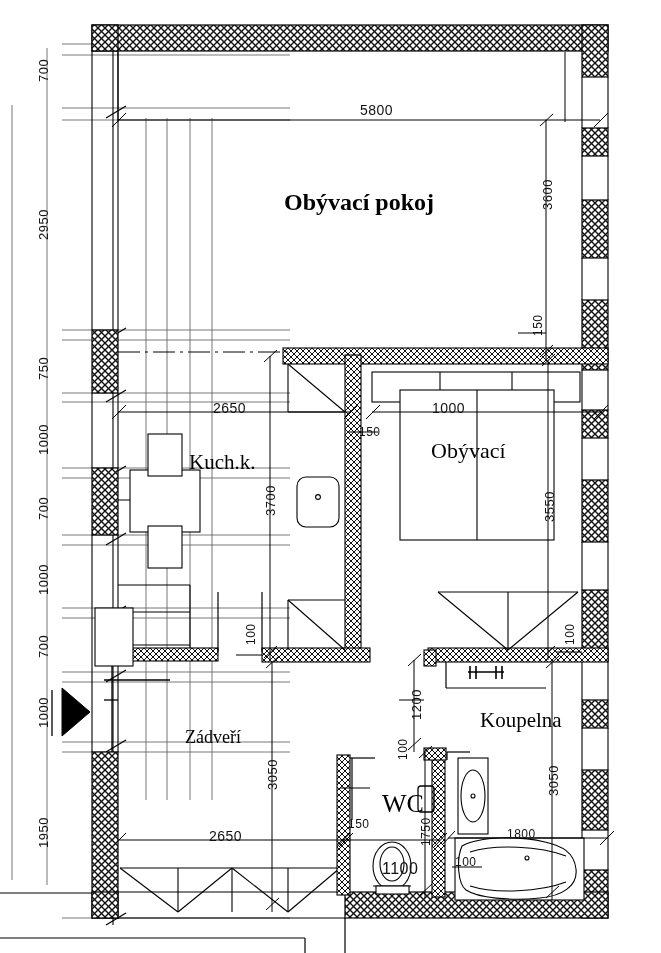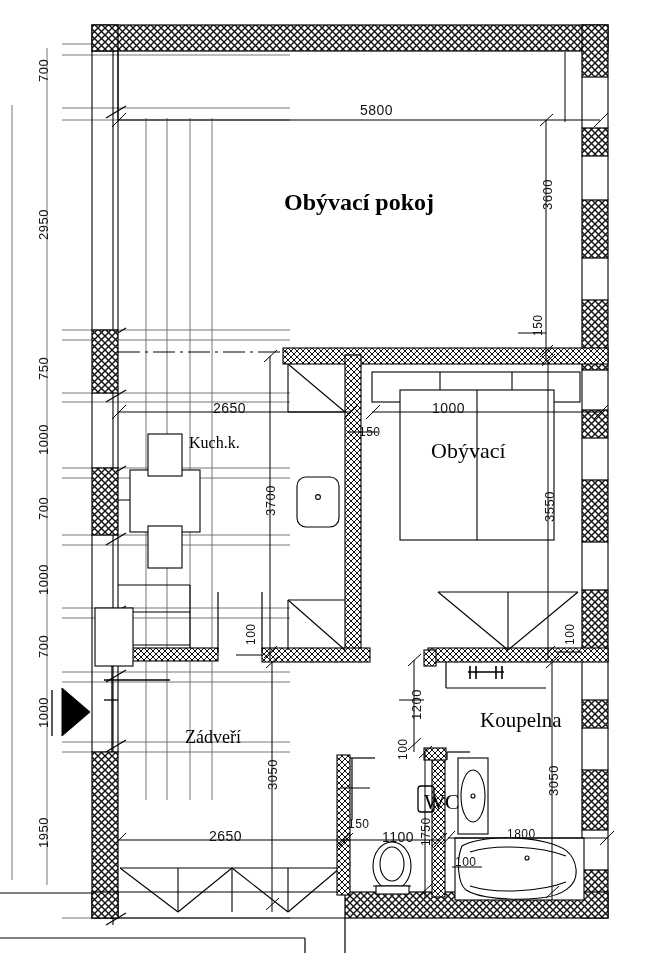--- a/index.html
+++ b/index.html
@@ -386,45 +386,45 @@
   </g>
 
   <g stroke="#000" stroke-width="1.2" fill="none">
     <line x1="345" y1="918" x2="345" y2="953"></line>
     <line x1="0" y1="893" x2="92" y2="893"></line>
   </g>
 </svg>
 
 <div class="room-label" style="left:284px;top:189px;font-size:24px;font-weight:bold;">Obývací pokoj</div>
 
-<div class="room-label" style="left:189px;top:434px;font-size:16px;">Kuch.k.</div>
+<div class="room-label" style="left:189px;top:450px;font-size:21px;">Kuch.k.</div>
 
 <div class="room-label" style="left:431px;top:438px;font-size:22px;">Obývací</div>
 
 <div class="room-label" style="left:185px;top:727px;font-size:18px;">Zádveří</div>
 
-<div class="room-label" style="left:382px;top:789px;font-size:22px;margin-left:42px;">WC</div>
+<div class="room-label" style="left:382px;top:789px;font-size:26px;">WC</div>
 
 <div class="room-label" style="left:480px;top:708px;font-size:21px;">Koupelna</div>
 
 <div class="dim vert" style="left:36px;top:82px;font-size:13px;transform:rotate(-90deg);">700</div>
 <div class="dim vert" style="left:36px;top:240px;font-size:13px;transform:rotate(-90deg);">2950</div>
 <div class="dim vert" style="left:36px;top:380px;font-size:13px;transform:rotate(-90deg);">750</div>
 <div class="dim vert" style="left:36px;top:455px;font-size:13px;transform:rotate(-90deg);">1000</div>
 <div class="dim vert" style="left:36px;top:520px;font-size:13px;transform:rotate(-90deg);">700</div>
 <div class="dim vert" style="left:36px;top:595px;font-size:13px;transform:rotate(-90deg);">1000</div>
 <div class="dim vert" style="left:36px;top:658px;font-size:13px;transform:rotate(-90deg);">700</div>
 <div class="dim vert" style="left:36px;top:728px;font-size:13px;transform:rotate(-90deg);">1000</div>
 <div class="dim vert" style="left:36px;top:848px;font-size:13px;transform:rotate(-90deg);">1950</div>
 
 <div class="dim" style="left:360px;top:102px;font-size:14px;">5800</div>
 <div class="dim" style="left:213px;top:400px;font-size:14px;">2650</div>
 <div class="dim" style="left:432px;top:400px;font-size:14px;">1000</div>
 <div class="dim" style="left:209px;top:828px;font-size:14px;">2650</div>
-<div class="dim" style="left:382px;top:829px;font-size:14px;">1100</div>
+<div class="dim" style="left:382px;top:860px;font-size:16px;">1100</div>
 <div class="dim" style="left:507px;top:827px;font-size:12px;">1800</div>
 
 <div class="dim vert" style="left:540px;top:210px;font-size:13px;transform:rotate(-90deg);">3600</div>
 <div class="dim vert" style="left:531px;top:336px;font-size:12px;transform:rotate(-90deg);">150</div>
 <div class="dim vert" style="left:263px;top:516px;font-size:13px;transform:rotate(-90deg);">3700</div>
 <div class="dim vert" style="left:244px;top:645px;font-size:12px;transform:rotate(-90deg);">100</div>
 <div class="dim" style="left:359px;top:425px;font-size:12px;">150</div>
 <div class="dim vert" style="left:542px;top:522px;font-size:13px;transform:rotate(-90deg);">3550</div>
 <div class="dim vert" style="left:563px;top:645px;font-size:12px;transform:rotate(-90deg);">100</div>
 <div class="dim vert" style="left:265px;top:790px;font-size:13px;transform:rotate(-90deg);">3050</div>

